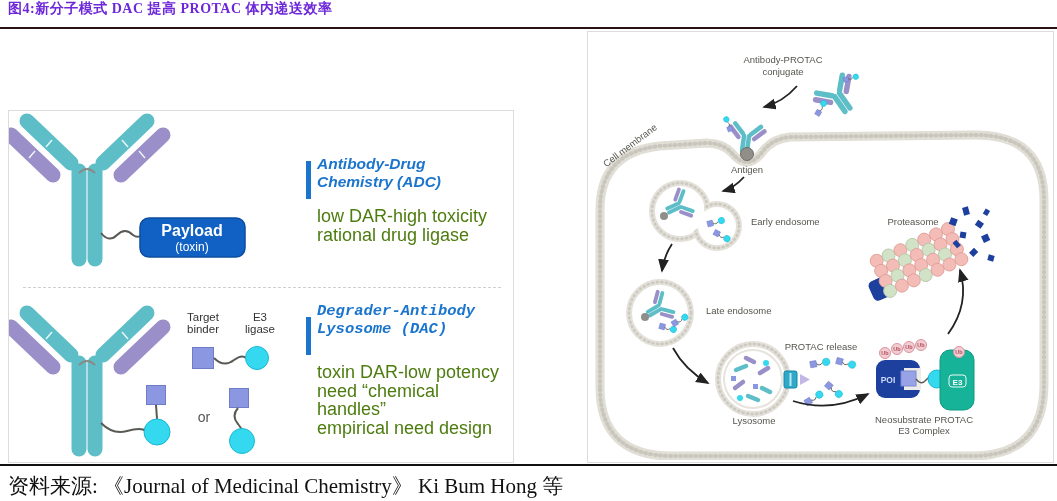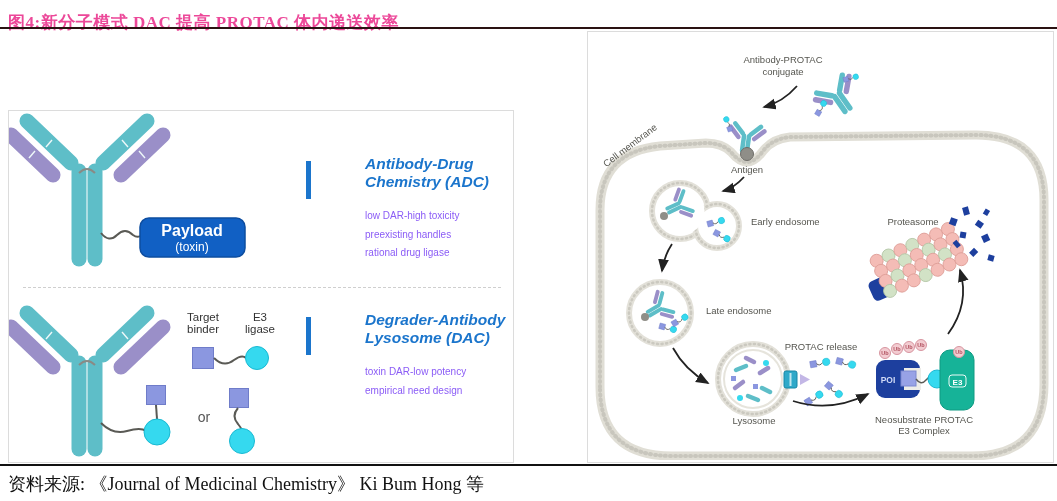--- a/index.html
+++ b/index.html
@@ -1,31 +1,31 @@
 <!DOCTYPE html>
 <html><head>
 <meta charset="utf-8">
 <style>
   html,body{margin:0;padding:0;background:#fff;}
   .page{position:relative;width:1057px;height:501px;background:#fff;overflow:hidden;
         font-family:"Liberation Sans",sans-serif;}
-  .fig-title{position:absolute;left:8px;top:11px;font-family:"Liberation Serif",serif;
-             font-weight:bold;font-size:17px;color:#ec4899;letter-spacing:.5px;}
+  .fig-title{position:absolute;left:8px;top:0;font-family:"Liberation Serif",serif;
+             font-weight:bold;font-size:14px;color:#6d28d9;letter-spacing:.5px;}
   .title-rule{position:absolute;left:0;top:27px;width:1057px;height:2px;background:#2a1212;}
   .bottom-rule{position:absolute;left:0;top:464px;width:1057px;height:2px;background:#111;}
   .source-line{position:absolute;left:8px;top:472px;font-family:"Liberation Serif",serif;
-               font-size:18px;color:#111;}
+               font-size:21px;color:#111;}
   .panel{position:absolute;background:#fff;border:1px solid #dcdcdc;}
   .panel-left{left:8px;top:110px;width:504px;height:351px;}
   .panel-right{left:587px;top:31px;width:465px;height:430px;}
   .divider{position:absolute;left:14px;top:176px;width:478px;border-top:1px dashed #cfcfcf;}
-  .txtblock{position:absolute;margin-left:48px;}
+  .txtblock{position:absolute;}
   .accent-bar{position:absolute;width:5px;background:#1b75cc;}
   .blk-head{font-weight:bold;font-style:italic;color:#1b75cc;font-size:15.5px;line-height:17.5px;}
-  .blk-desc{color:#8b5cf6;font-size:10px;line-height:18.5px;}
+  .blk-desc{color:#4d7c0f;font-size:18px;line-height:18.5px;}
   svg{position:absolute;left:0;top:0;}
   svg text{font-family:"Liberation Sans",sans-serif;}
   .tb{stroke:#5ebec8;stroke-width:4.5;stroke-linecap:round;}
   .pb{stroke:#9a8fc8;stroke-width:4.5;stroke-linecap:round;}
   .bigTb{stroke:#5ebec8;stroke-width:15;stroke-linecap:round;}
   .bigPb{stroke:#9a8fc8;stroke-width:15;stroke-linecap:round;}
   .tick{stroke:#eef8f9;stroke-width:1.4;}
   .sq{fill:#8b97e0;stroke:#6f7cc9;stroke-width:1;}
   .cy{fill:#35d9ef;stroke:#18b9d2;stroke-width:1;}
   .squig{fill:none;stroke:#5a5a55;stroke-width:2;}
@@ -104,33 +104,33 @@
       </g>
     </svg>
 
     <div class="accent-bar" style="left:297px;top:50px;height:38px;"></div>
     <div class="txtblock blk-head" style="left:308px;top:44px;">
       <div>Antibody-Drug</div>
       <div>Chemistry (ADC)</div>
     </div>
     <div class="txtblock blk-desc" style="left:308px;top:96px;">
       <div>low DAR-high toxicity</div>
-      <div>preexisting handles</div>
       <div>rational drug ligase</div>
     </div>
 
     <div class="divider"></div>
 
     <div class="accent-bar" style="left:297px;top:206px;height:38px;"></div>
-    <div class="txtblock blk-head" style="left:308px;top:200px;">
+    <div class="txtblock blk-head" style="left:308px;top:192px;font-family:Liberation Mono, monospace;">
       <div>Degrader-Antibody</div>
       <div>Lysosome (DAC)</div>
     </div>
     <div class="txtblock blk-desc" style="left:308px;top:252px;">
       <div>toxin DAR-low potency</div>
+      <div>need “chemical handles”</div>
       <div>empirical need design</div>
     </div>
   </div>
 
   <div class="panel panel-right">
     <svg width="463" height="428" viewBox="0 0 463 428">
       <defs>
         <marker id="ah" markerWidth="9" markerHeight="8" refX="6.5" refY="3" orient="auto">
           <path d="M0,0 L7.5,3 L0,6 z" fill="#222"></path>
         </marker>

